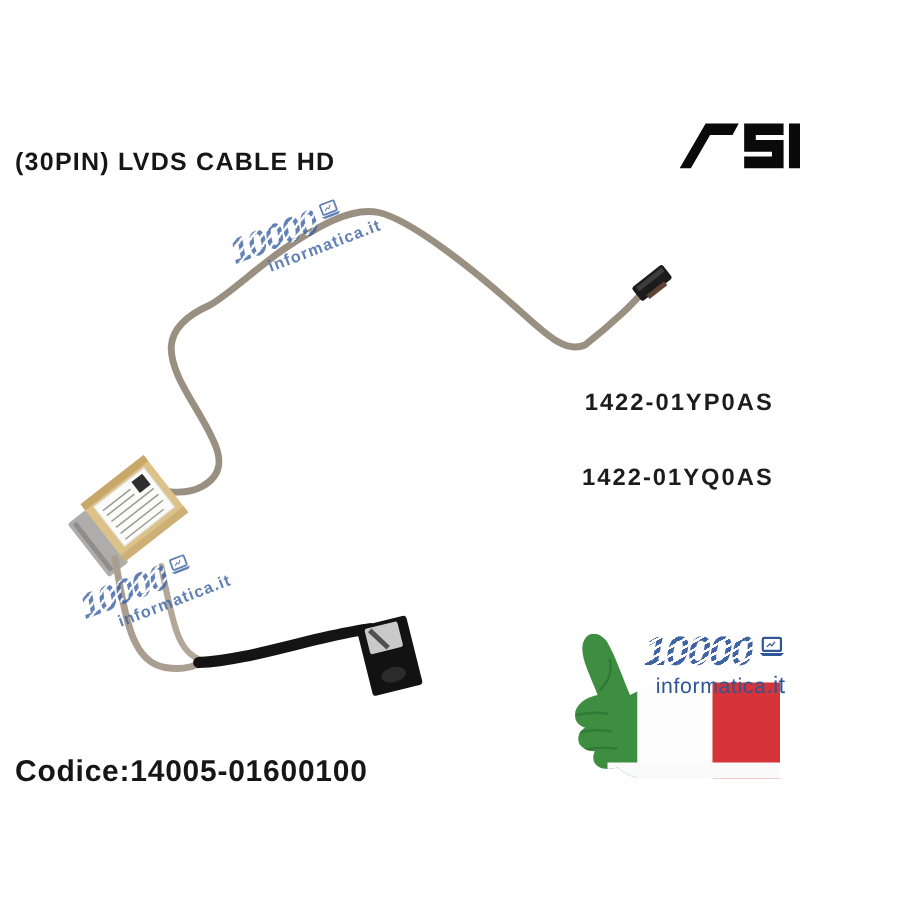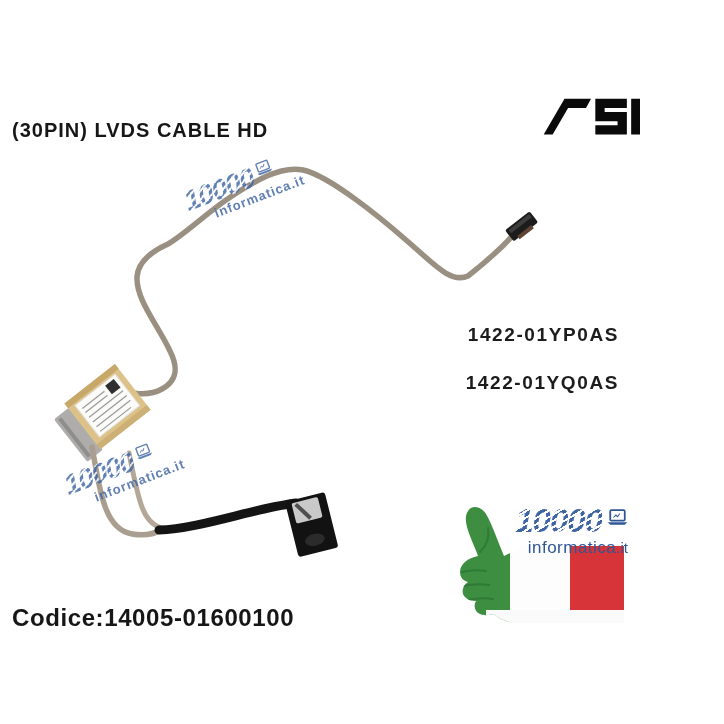--- a/index.html
+++ b/index.html
@@ -10,21 +10,21 @@
 
   
   .product-title{
     position:absolute;left:12px;top:119px;z-index:4;
     font-size:20px;font-weight:bold;letter-spacing:1px;color:#161616;white-space:nowrap;
   }
   .part-number{
     position:absolute;right:21px;z-index:4;text-align:right;
     font-size:19px;font-weight:bold;letter-spacing:1.6px;color:#1c1c1c;white-space:nowrap;
   }
-  .part-number.first{top:312px;margin-top:12px;}
+  .part-number.first{top:312px;}
   .part-number.second{top:372px;}
   .product-code{
     position:absolute;left:12px;top:604px;z-index:4;
     font-size:24px;font-weight:bold;letter-spacing:0.6px;color:#161616;white-space:nowrap;
   }
 
   
   .asus-logo{position:absolute;left:543px;top:94px;z-index:4;}
 
   
@@ -55,21 +55,21 @@
   .seller-logo{position:absolute;right:6px;top:502px;width:188px;height:132px;z-index:2;}
   .hand-flag{position:absolute;left:0;top:0;}
   .seller-text{
     position:absolute;right:6px;top:4px;z-index:3;color:#2f5696;text-align:right;
   }
   .seller-row{display:flex;align-items:flex-start;justify-content:flex-end;gap:5px;}
   .seller-num{font-size:33px;}
   .seller-laptop{width:21px;height:17px;margin-top:3px;}
   .seller-domain{margin-top:2px;white-space:nowrap;}
   .seller-domain .d-name{font-size:17px;font-weight:normal;color:#2f5696;letter-spacing:.5px;}
-  .seller-domain .d-tld{font-size:15px;font-weight:normal;color:#2f5696;}
+  .seller-domain .d-tld{font-size:19px;font-weight:normal;color:#2f5696;}
 
   
   .photo{position:absolute;left:0;top:0;z-index:1;}
 </style>
 </head>
 <body>
 
 <div class="canvas">
 
   <div class="product-title">(30PIN) LVDS CABLE HD</div>

